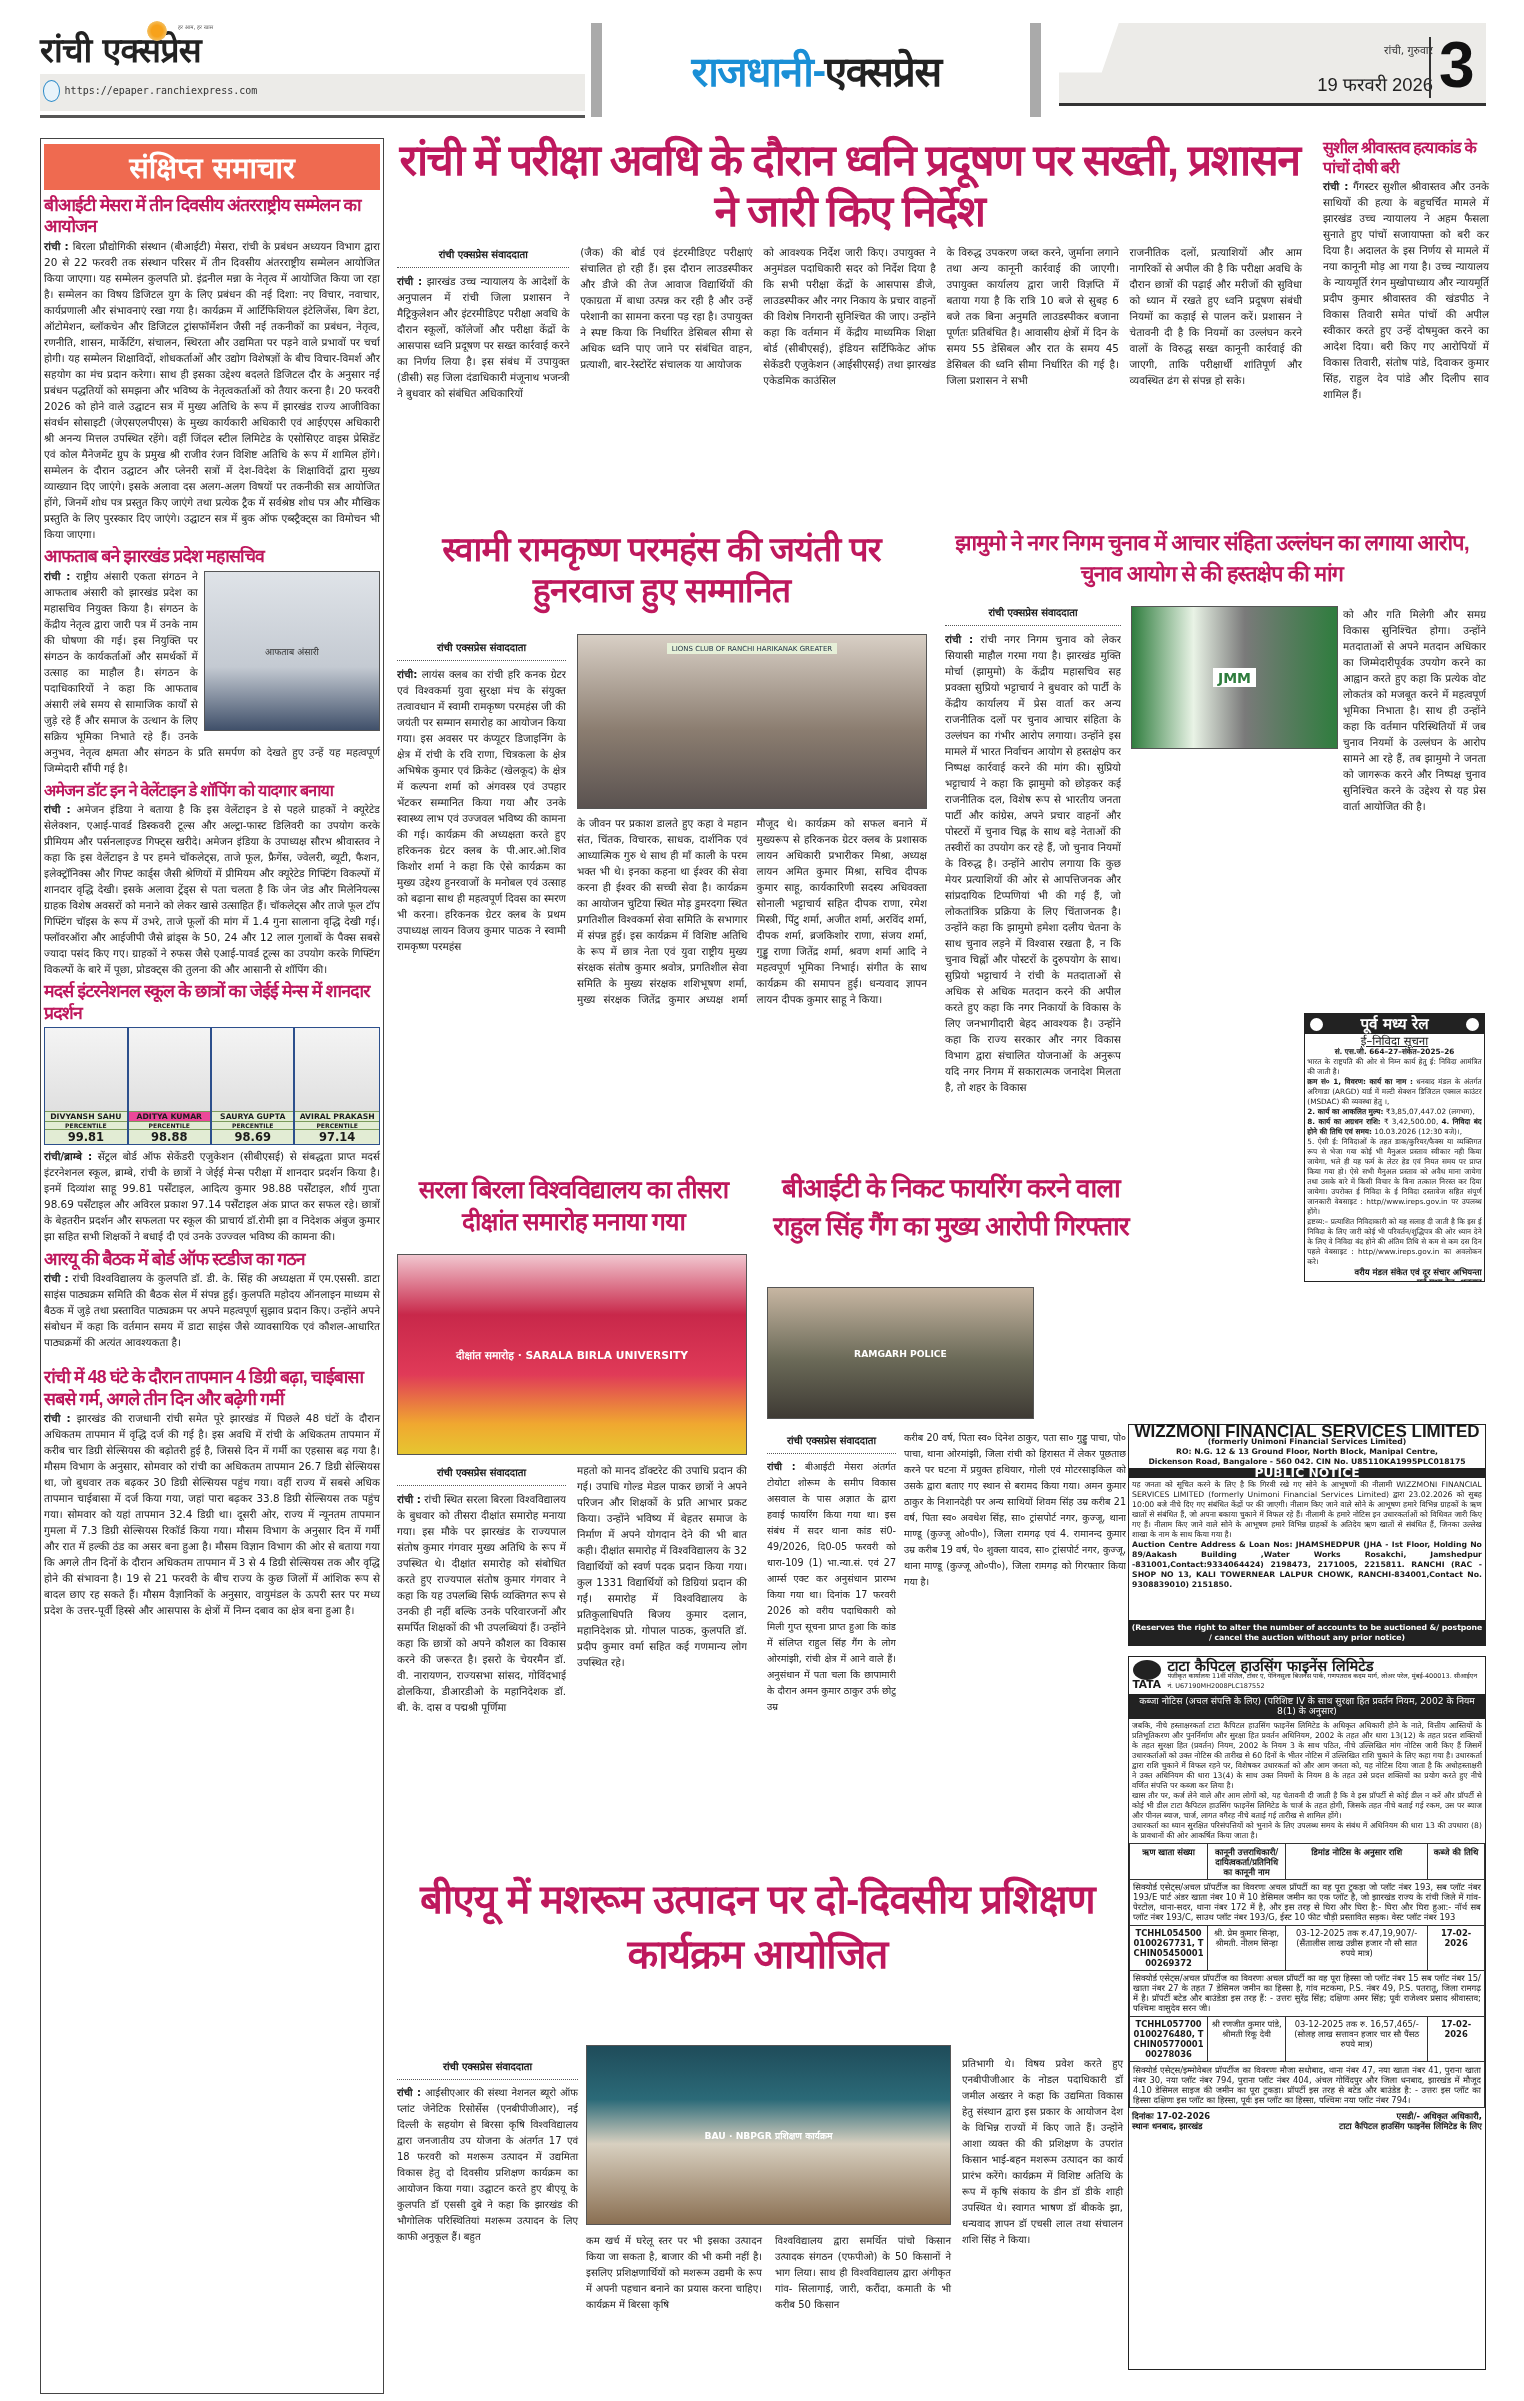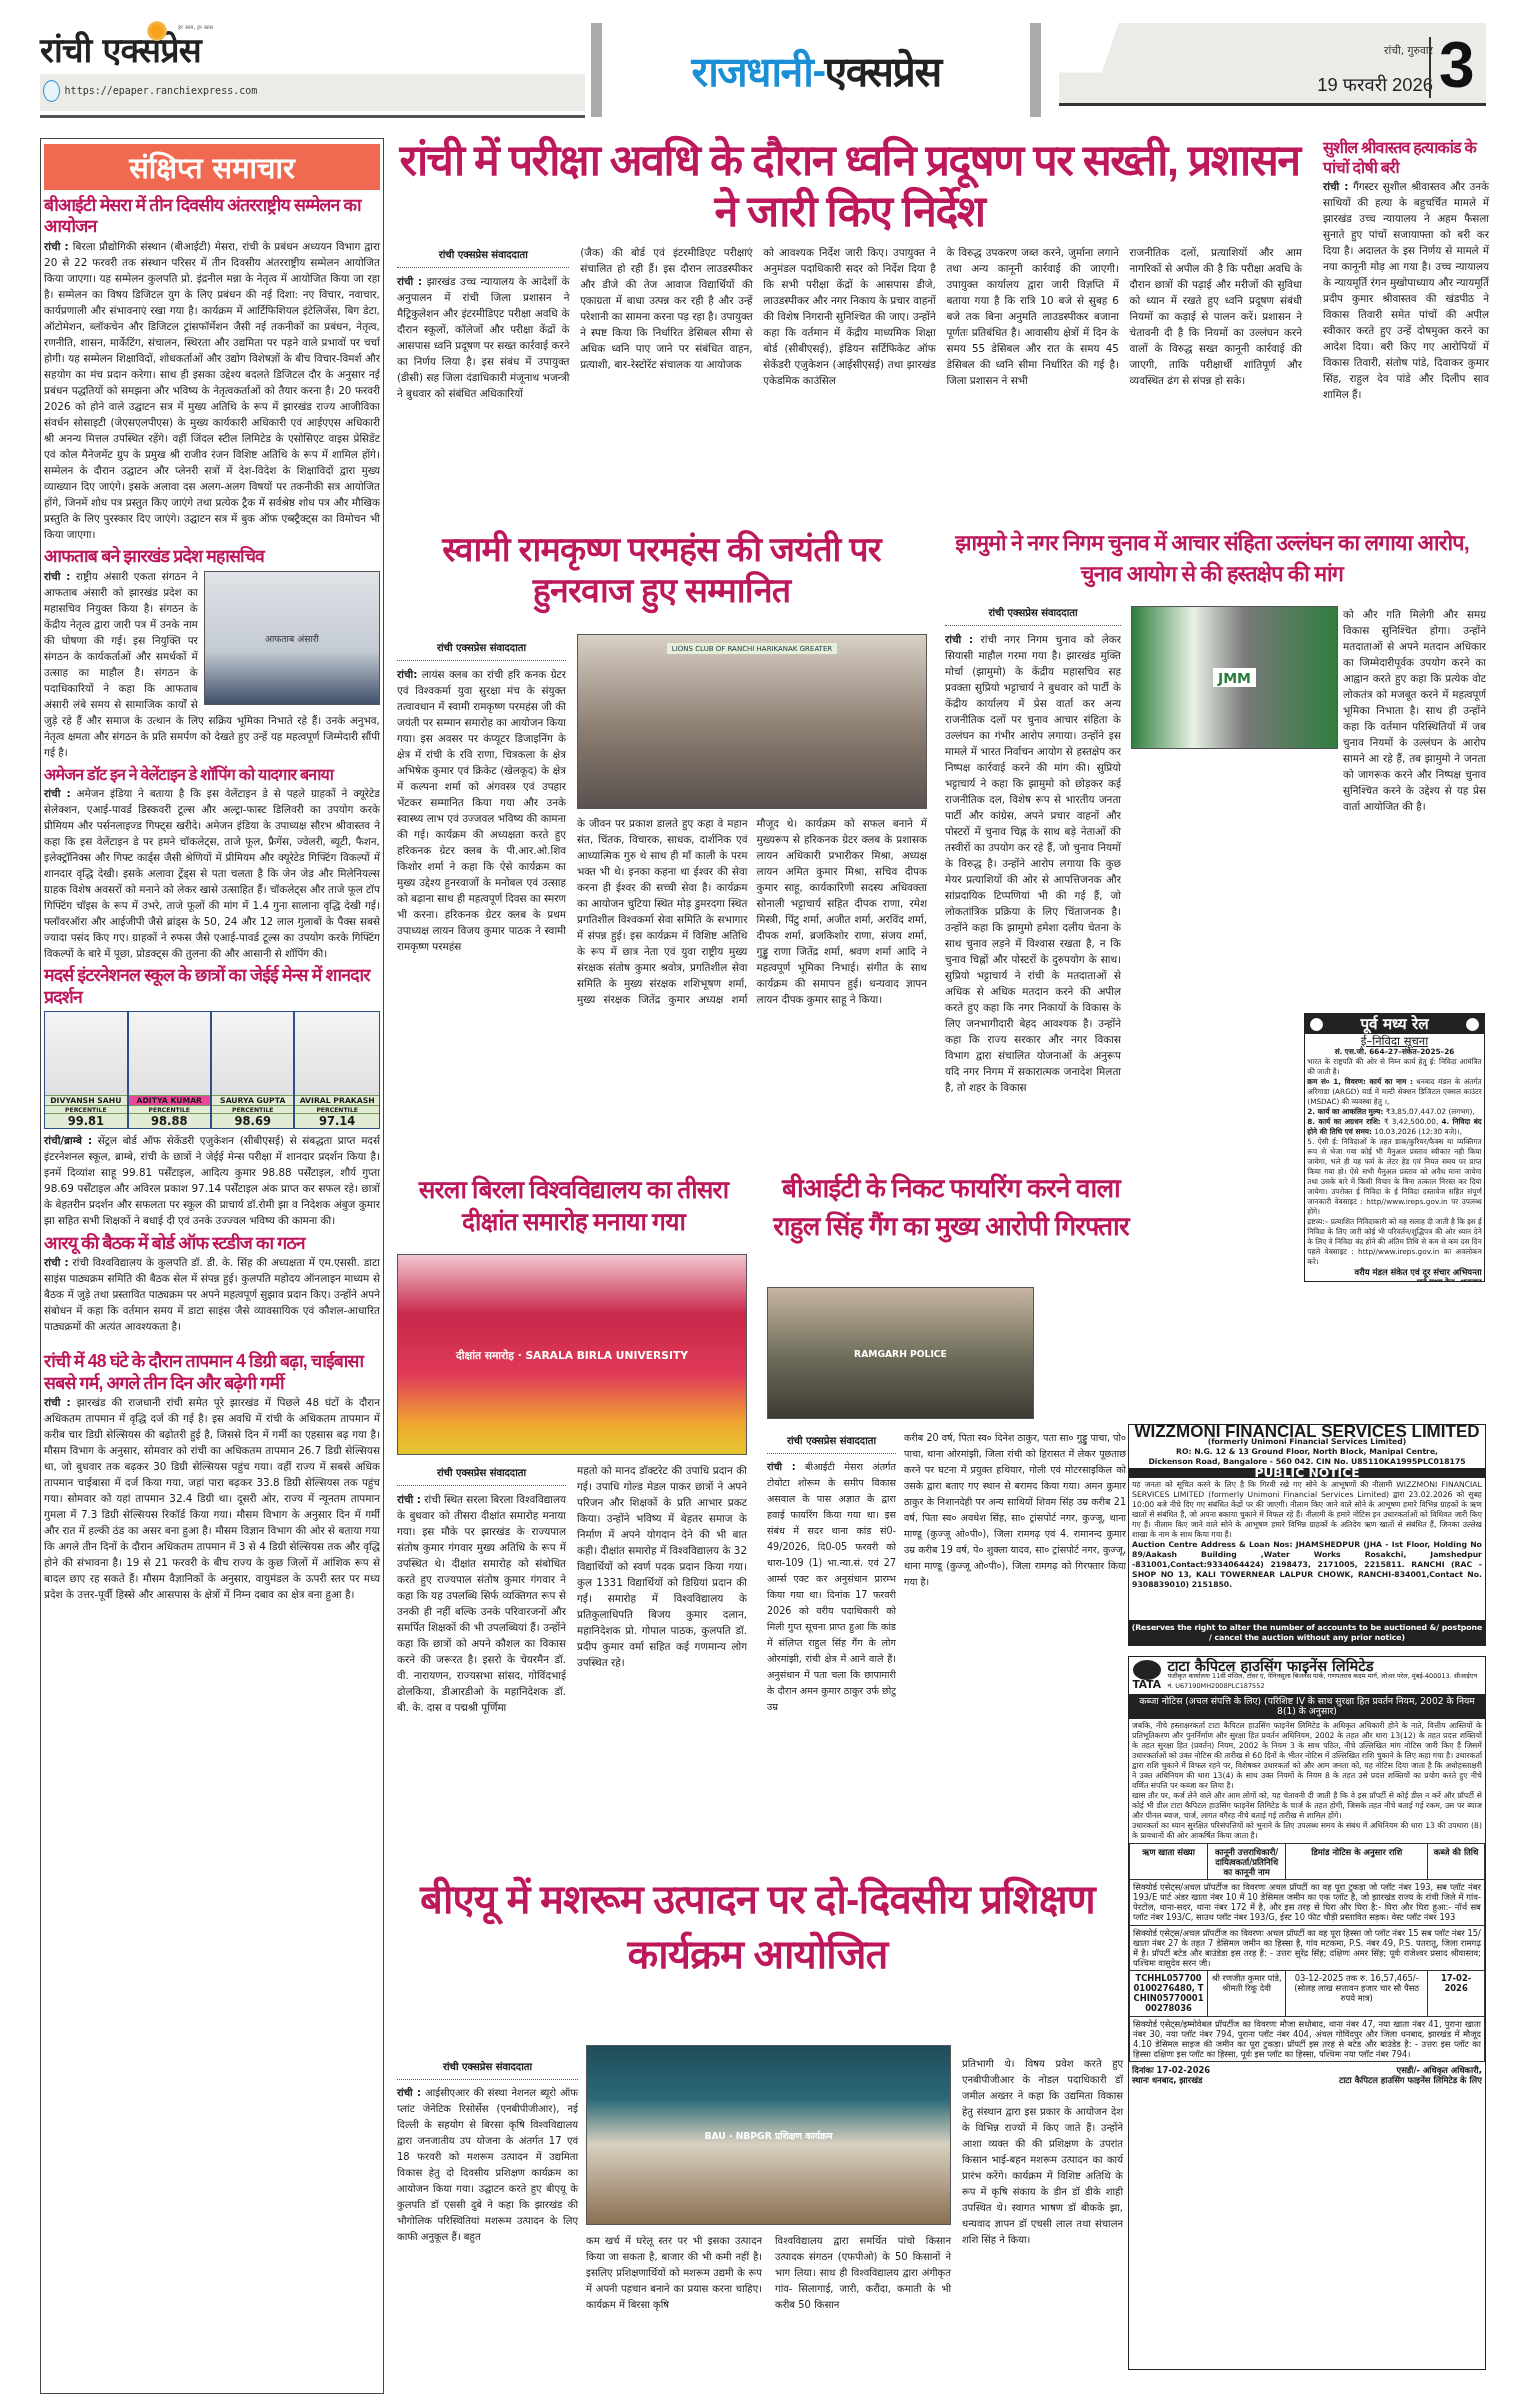--- a/index.html
+++ b/index.html
@@ -55,21 +55,21 @@
 <section class="abs" style="left:40px;top:138px;width:344px;height:2256px;border:1.5px solid #444;padding:4.6px 3.1px;overflow:hidden">
   <div style="background:#ef6a50;color:#fff;text-align:center;font-size:29px;font-weight:bold;padding:3.1px 0 4.6px;margin-bottom:4.6px">संक्षिप्त समाचार</div>
 
   <article>
     <h3 class="hl cond" style="font-size:17.6px;line-height:21.5px">बीआईटी मेसरा में तीन दिवसीय अंतरराष्ट्रीय सम्मेलन का आयोजन</h3>
     <p class="body-txt"><b>रांची :</b> <span>बिरला प्रौद्योगिकी संस्थान (बीआईटी) मेसरा, रांची के प्रबंधन अध्ययन विभाग द्वारा 20 से 22 फरवरी तक संस्थान परिसर में तीन दिवसीय अंतरराष्ट्रीय सम्मेलन आयोजित किया जाएगा। यह सम्मेलन कुलपति प्रो. इंद्रनील मन्ना के नेतृत्व में आयोजित किया जा रहा है। सम्मेलन का विषय डिजिटल युग के लिए प्रबंधन की नई दिशा: नए विचार, नवाचार, कार्यप्रणाली और संभावनाएं रखा गया है। कार्यक्रम में आर्टिफिशियल इंटेलिजेंस, बिग डेटा, ऑटोमेशन, ब्लॉकचेन और डिजिटल ट्रांसफॉर्मेशन जैसी नई तकनीकों का प्रबंधन, नेतृत्व, रणनीति, शासन, मार्केटिंग, संचालन, स्थिरता और उद्यमिता पर पड़ने वाले प्रभावों पर चर्चा होगी। यह सम्मेलन शिक्षाविदों, शोधकर्ताओं और उद्योग विशेषज्ञों के बीच विचार-विमर्श और सहयोग का मंच प्रदान करेगा। साथ ही इसका उद्देश्य बदलते डिजिटल दौर के अनुसार नई प्रबंधन पद्धतियों को समझना और भविष्य के नेतृत्वकर्ताओं को तैयार करना है। 20 फरवरी 2026 को होने वाले उद्घाटन सत्र में मुख्य अतिथि के रूप में झारखंड राज्य आजीविका संवर्धन सोसाइटी (जेएसएलपीएस) के मुख्य कार्यकारी अधिकारी एवं आईएएस अधिकारी श्री अनन्य मित्तल उपस्थित रहेंगे। वहीं जिंदल स्टील लिमिटेड के एसोसिएट वाइस प्रेसिडेंट एवं कोल मैनेजमेंट ग्रुप के प्रमुख श्री राजीव रंजन विशिष्ट अतिथि के रूप में शामिल होंगे। सम्मेलन के दौरान उद्घाटन और प्लेनरी सत्रों में देश-विदेश के शिक्षाविदों द्वारा मुख्य व्याख्यान दिए जाएंगे। इसके अलावा दस अलग-अलग विषयों पर तकनीकी सत्र आयोजित होंगे, जिनमें शोध पत्र प्रस्तुत किए जाएंगे तथा प्रत्येक ट्रैक में सर्वश्रेष्ठ शोध पत्र और मौखिक प्रस्तुति के लिए पुरस्कार दिए जाएंगे। उद्घाटन सत्र में बुक ऑफ एब्स्ट्रैक्ट्स का विमोचन भी किया जाएगा।</span></p>
   </article>
 
   <article style="margin-top:4.6px">
     <h3 class="hl cond" style="font-size:17.6px;line-height:21.5px">आफताब बने झारखंड प्रदेश महासचिव</h3>
-    <div class="photo" style="float:right;width:176px;height:134px;margin:3.1px 0 3.1px 6.1px;background:linear-gradient(#dfe3e8,#c4cad2 60%,#40506a)">
+    <div class="photo" style="float:right;width:176px;height:160px;margin:3.1px 0 3.1px 6.1px;background:linear-gradient(#dfe3e8,#c4cad2 60%,#40506a)">
         <span style="color:#333">आफताब अंसारी</span>
       </div>
     <p class="body-txt"><b>रांची :</b> <span>राष्ट्रीय अंसारी एकता संगठन ने आफताब अंसारी को झारखंड प्रदेश का महासचिव नियुक्त किया है। संगठन के केंद्रीय नेतृत्व द्वारा जारी पत्र में उनके नाम की घोषणा की गई। इस नियुक्ति पर संगठन के कार्यकर्ताओं और समर्थकों में उत्साह का माहौल है। संगठन के पदाधिकारियों ने कहा कि आफताब अंसारी लंबे समय से सामाजिक कार्यों से जुड़े रहे हैं और समाज के उत्थान के लिए सक्रिय भूमिका निभाते रहे हैं। उनके अनुभव, नेतृत्व क्षमता और संगठन के प्रति समर्पण को देखते हुए उन्हें यह महत्वपूर्ण जिम्मेदारी सौंपी गई है।</span></p>
   </article>
 
   <article style="margin-top:4.6px;clear:both">
     <h3 class="hl cond" style="font-size:16px;line-height:20px">अमेजन डॉट इन ने वेलेंटाइन डे शॉपिंग को यादगार बनाया</h3>
     <p class="body-txt"><b>रांची :</b> <span>अमेजन इंडिया ने बताया है कि इस वेलेंटाइन डे से पहले ग्राहकों ने क्यूरेटेड सेलेक्शन, एआई-पावर्ड डिस्कवरी टूल्स और अल्ट्रा-फास्ट डिलिवरी का उपयोग करके प्रीमियम और पर्सनलाइज्ड गिफ्ट्स खरीदे। अमेजन इंडिया के उपाध्यक्ष सौरभ श्रीवास्तव ने कहा कि इस वेलेंटाइन डे पर हमने चॉकलेट्स, ताजे फूल, फ्रैगेंस, ज्वेलरी, ब्यूटी, फैशन, इलेक्ट्रॉनिक्स और गिफ्ट कार्ड्स जैसी श्रेणियों में प्रीमियम और क्यूरेटेड गिफ्टिंग विकल्पों में शानदार वृद्धि देखी। इसके अलावा ट्रेंड्स से पता चलता है कि जेन जेड और मिलेनियल्स ग्राहक विशेष अवसरों को मनाने को लेकर खासे उत्साहित हैं। चॉकलेट्स और ताजे फूल टॉप गिफ्टिंग चॉइस के रूप में उभरे, ताजे फूलों की मांग में 1.4 गुना सालाना वृद्धि देखी गई। फ्लॉवरऑरा और आईजीपी जैसे ब्रांड्स के 50, 24 और 12 लाल गुलाबों के पैक्स सबसे ज्यादा पसंद किए गए। ग्राहकों ने रुफस जैसे एआई-पावर्ड टूल्स का उपयोग करके गिफ्टिंग विकल्पों के बारे में पूछा, प्रोडक्ट्स की तुलना की और आसानी से शॉपिंग की।</span></p>
   </article>
 
@@ -238,20 +238,26 @@
         <tr>
       <th style="width:22%">ऋण खाता संख्या</th>
       <th style="width:22%">कानूनी उत्तराधिकारी/ दायित्वकर्ता/प्रतिनिधि का कानूनी नाम</th>
       <th>डिमांड नोटिस के अनुसार राशि</th>
       <th style="width:16%">कब्जे की तिथि</th>
     </tr>
     <tr>
           <td colspan="4" style="text-align:justify">सिक्योर्ड एसेट्स/अचल प्रॉपर्टीज का विवरणः अचल प्रॉपर्टी का वह पूरा टुकड़ा जो प्लॉट नंबर 193, सब प्लॉट नंबर 193/E पार्ट अंडर खाता नंबर 10 में 10 डेसिमल जमीन का एक प्लॉट है, जो झारखंड राज्य के रांची जिले में गांव-पेरटोल, थाना-सदर, थाना नंबर 172 में है, और इस तरह से घिरा और घिरा है:- घिरा और घिरा हुआ:- नॉर्थ सब प्लॉट नंबर 193/C, साउथ प्लॉट नंबर 193/G, ईस्ट 10 फीट चौड़ी प्रस्तावित सड़क। वेस्ट प्लॉट नंबर 193</td>
         </tr>
     <tr>
+      <td style="font-weight:bold;word-break:break-all">TCHHL0545000100267731, TCHIN0545000100269372</td>
+      <td>श्री. प्रेम कुमार सिन्हा, श्रीमती. नीलम सिन्हा</td>
+      <td>03-12-2025 तक रु.47,19,907/- (सैंतालीस लाख उन्नीस हजार नौ सौ सात रुपये मात्र)</td>
+      <td style="font-weight:bold">17-02-2026</td>
+    </tr>
+    <tr>
           <td colspan="4" style="text-align:justify">सिक्योर्ड एसेट्स/अचल प्रॉपर्टीज का विवरणः अचल प्रॉपर्टी का वह पूरा हिस्सा जो प्लॉट नंबर 15 सब प्लॉट नंबर 15/खाता नंबर 27 के तहत 7 डेसिमल जमीन का हिस्सा है, गांव मटकमा, P.S. नंबर 49, P.S. पतरातू, जिला रामगढ़ में है। प्रॉपर्टी बटेड और बाउंडेडा इस तरह हैं: - उत्तरः सुरेंद्र सिंह; दक्षिणः अमर सिंह; पूर्वः राजेश्वर प्रसाद श्रीवास्तव; पश्चिमः वासुदेव सरन जी।</td>
         </tr>
     <tr>
       <td style="font-weight:bold;word-break:break-all">TCHHL0577000100276480, TCHIN0577000100278036</td>
       <td>श्री रणजीत कुमार पांडे, श्रीमती रिकू देवी</td>
       <td>03-12-2025 तक रु. 16,57,465/- (सोलह लाख सत्तावन हजार चार सौ पैंसठ रुपये मात्र)</td>
       <td style="font-weight:bold">17-02-2026</td>
     </tr>
     <tr>
           <td colspan="4" style="text-align:justify">सिक्योर्ड एसेट्स/इम्मोवेबल प्रॉपर्टीज का विवरणः मौजा सधोबाद, थाना नंबर 47, नया खाता नंबर 41, पुराना खाता नंबर 30, नया प्लॉट नंबर 794, पुराना प्लॉट नंबर 404, अंचल गोविंदपुर और जिला धनबाद, झारखंड में मौजूद 4.10 डेसिमल साइज की जमीन का पूरा टुकड़ा। प्रॉपर्टी इस तरह से बटेड और बाउंडेड है: - उत्तरः इस प्लॉट का हिस्सा दक्षिणः इस प्लॉट का हिस्सा, पूर्वः इस प्लॉट का हिस्सा, पश्चिमः नया प्लॉट नंबर 794।</td>

